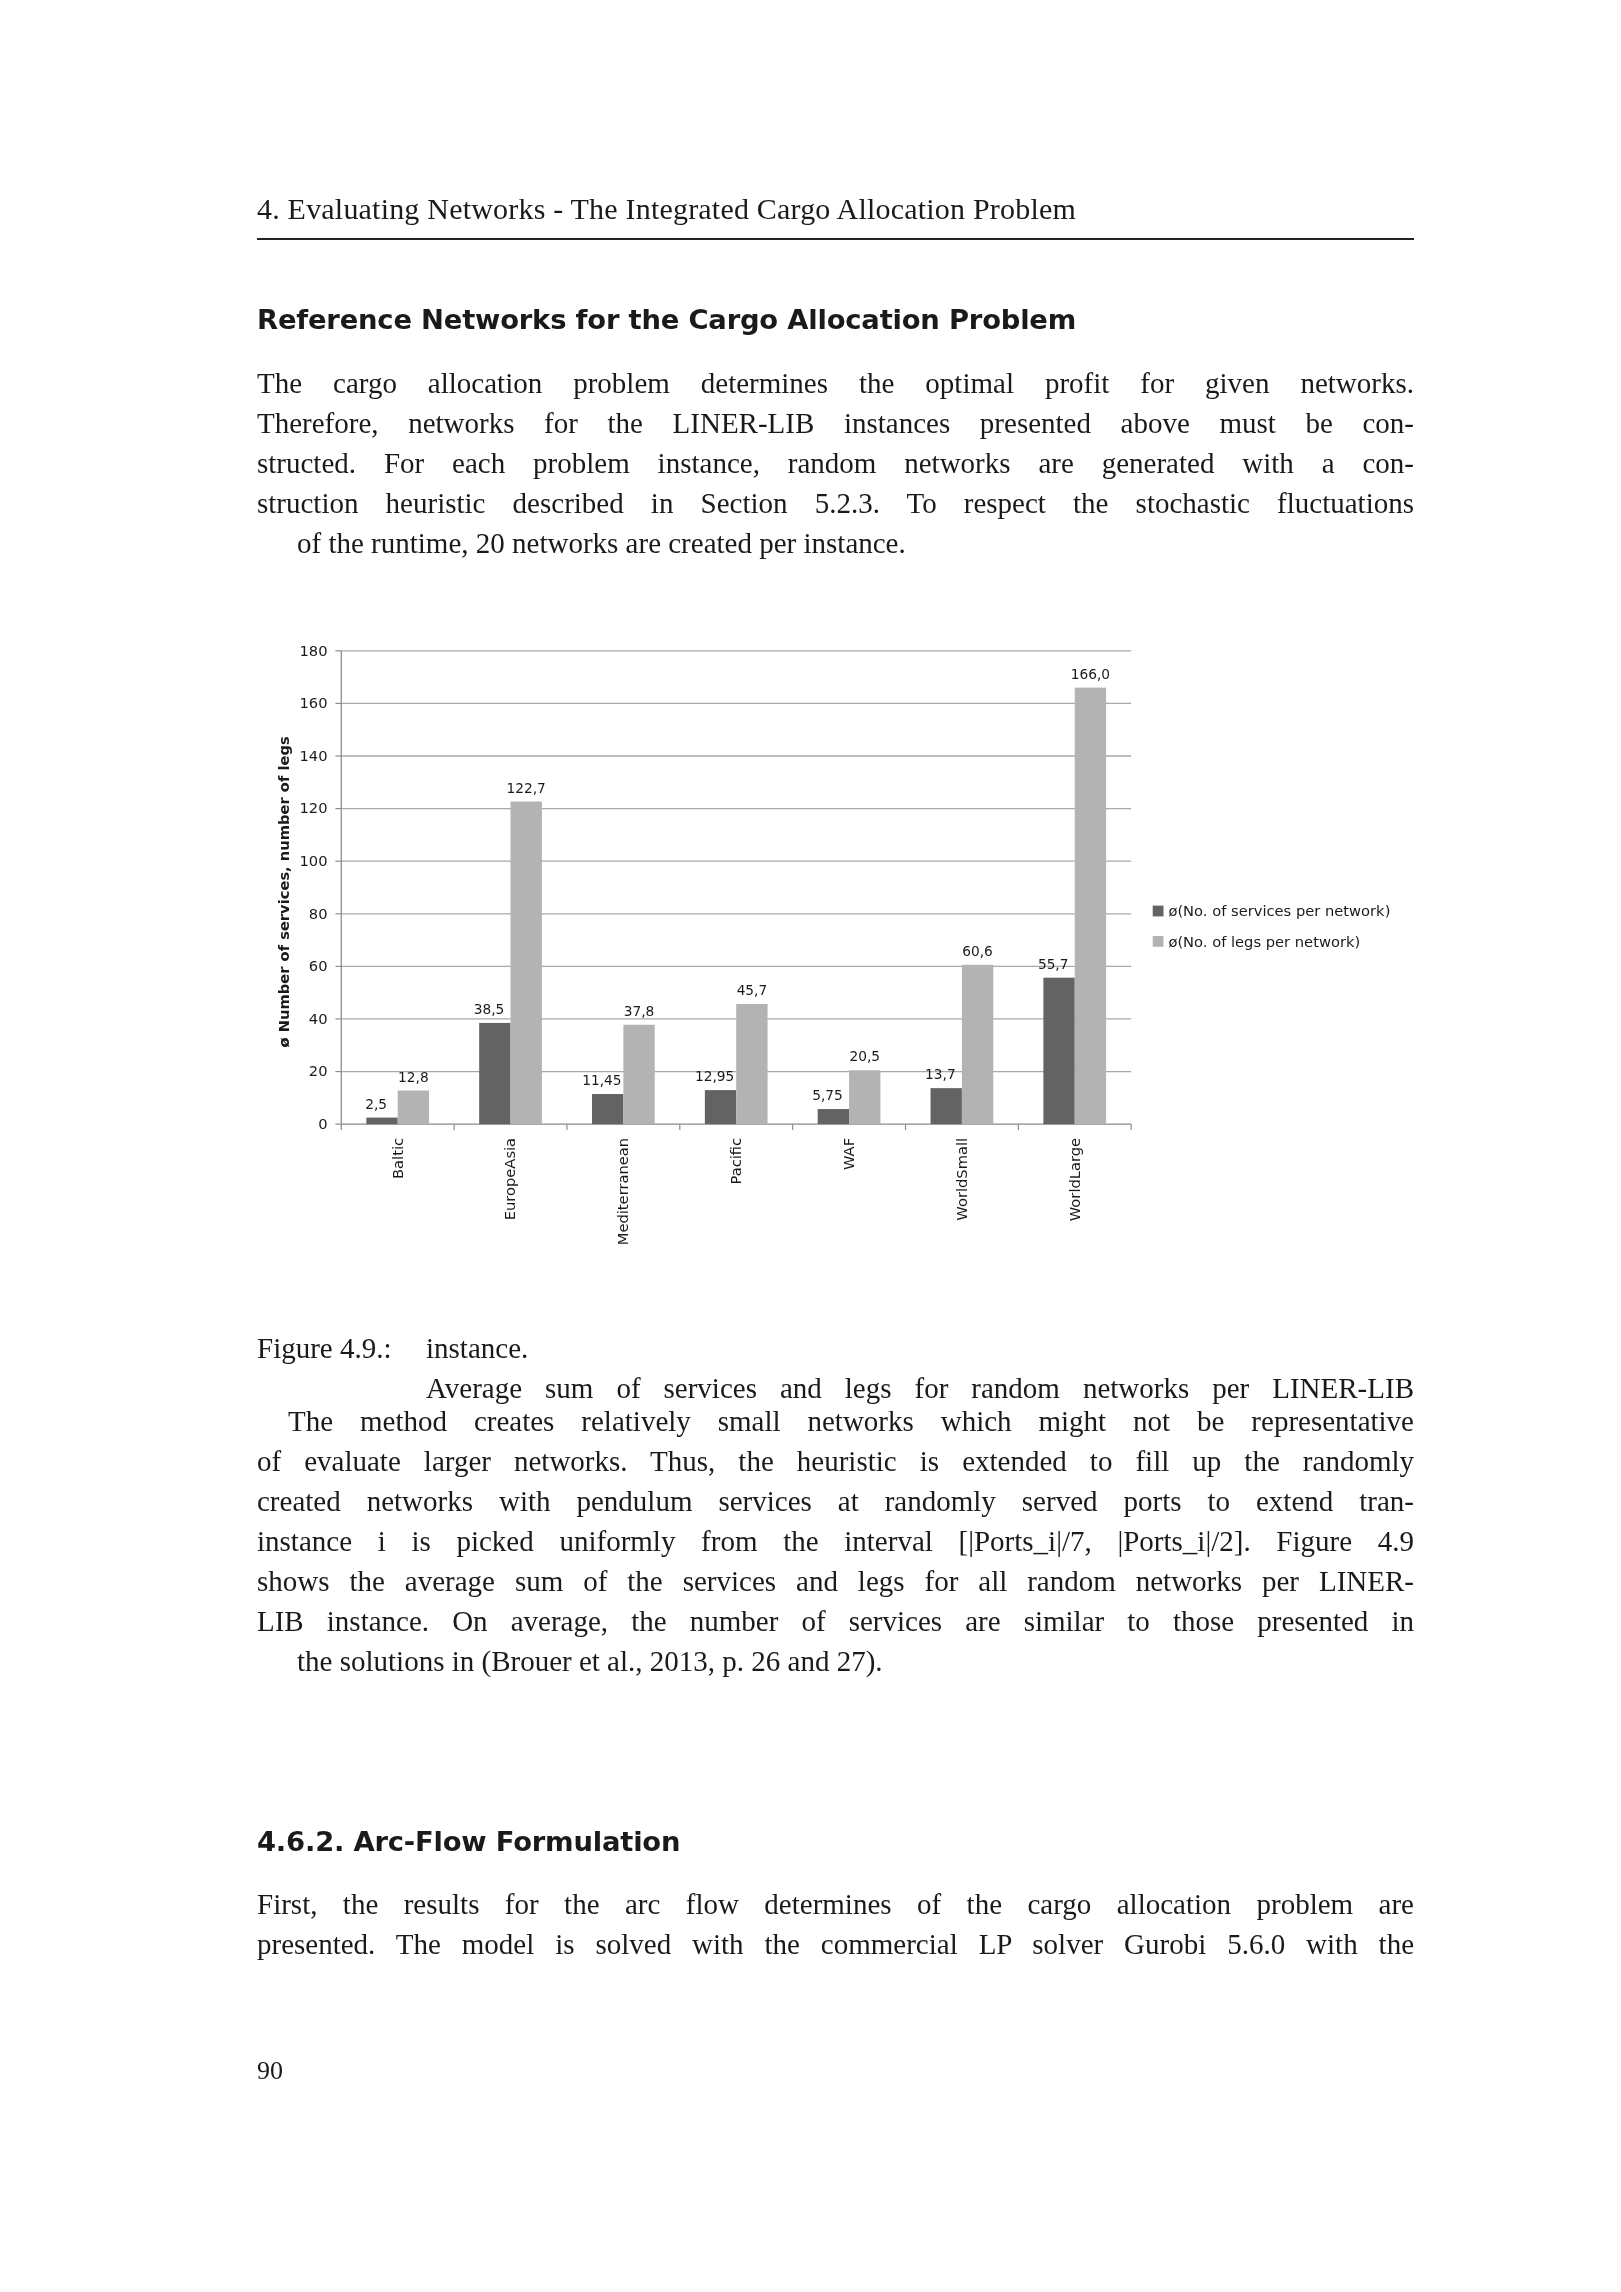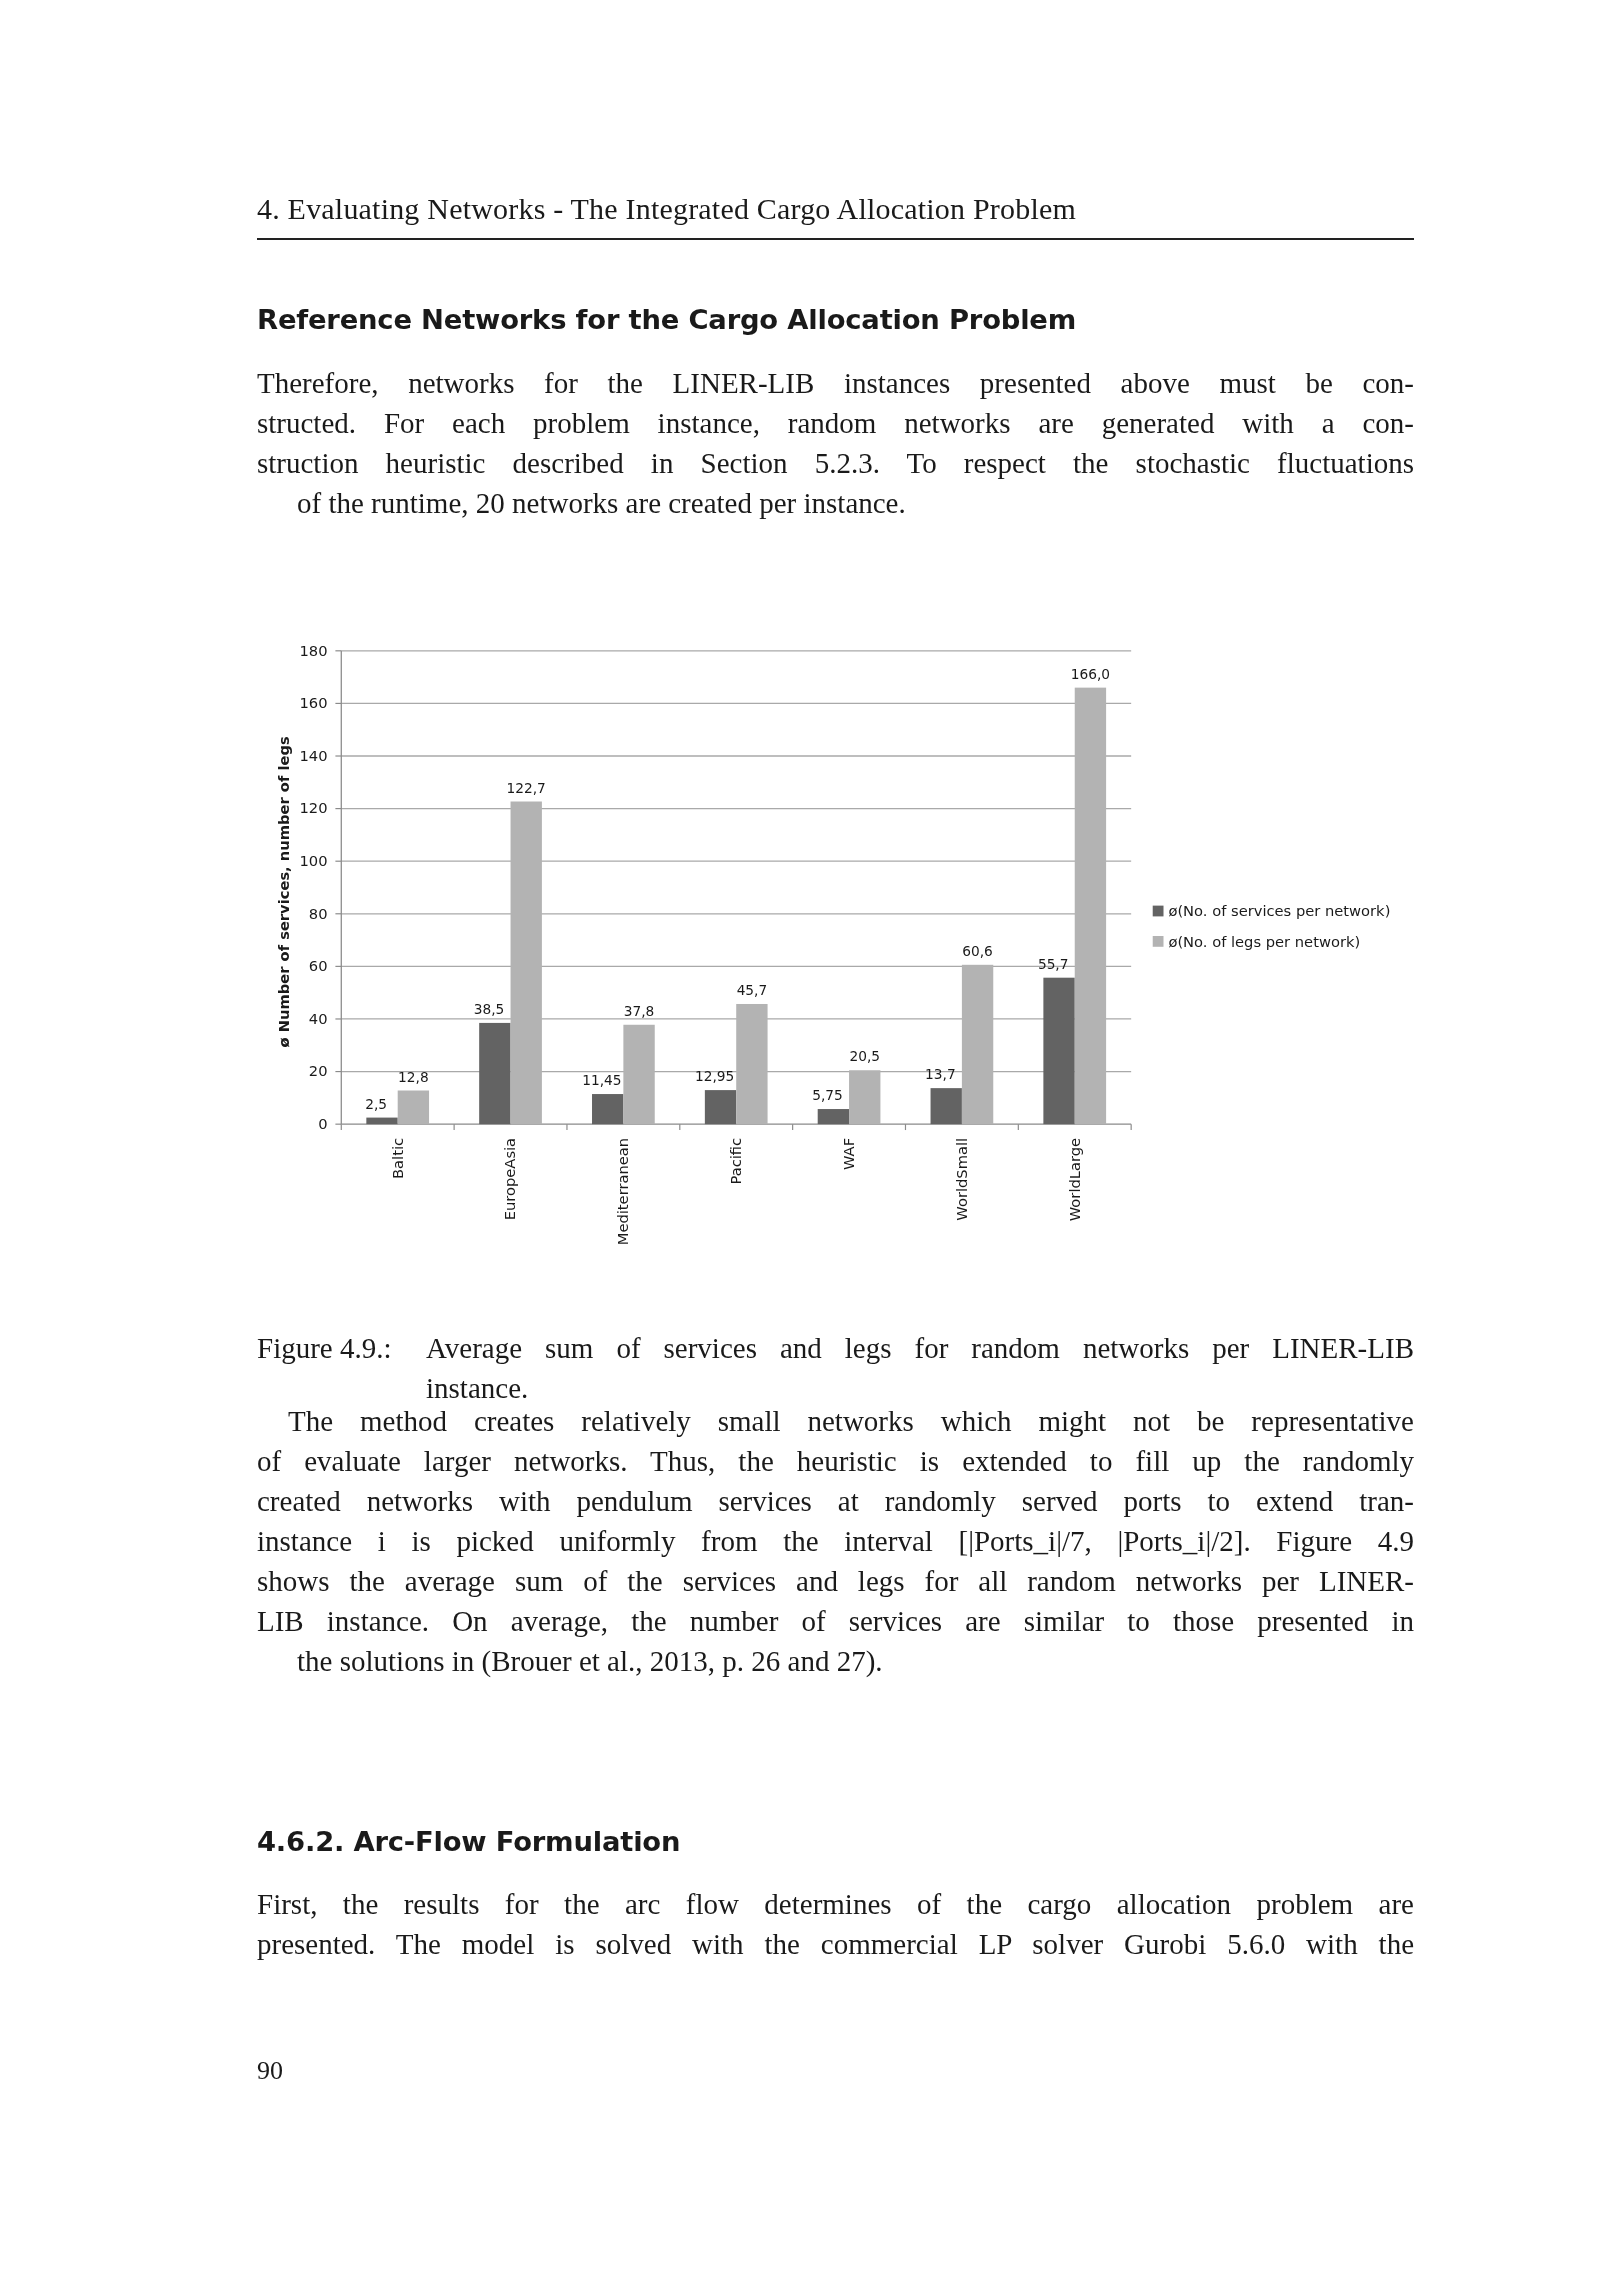--- a/index.html
+++ b/index.html
@@ -38,20 +38,21 @@
     #page-number { position: absolute; left: 257px; top: 2056px; font-size: 26px; }
   </style>
 </head>
 <body class="serif">
 
 <div id="running-header">4. Evaluating Networks - The Integrated Cargo Allocation Problem</div>
 <div id="header-rule"></div>
 
 <div class="sec-heading sans" style="top:304px;">Reference Networks for the Cargo Allocation Problem</div>
 <div class="para" style="top:363px;">
+  <span class="line">The cargo allocation problem determines the optimal profit for given networks.</span>
   <span class="line">Therefore, networks for the LINER-LIB instances presented above must be con-</span>
   <span class="line">structed. For each problem instance, random networks are generated with a con-</span>
   <span class="line">struction heuristic described in Section 5.2.3. To respect the stochastic fluctuations</span>
   <span class="line last">of the runtime, 20 networks are created per instance.</span>
 </div>
 
 <div id="figure-chart">
   <svg id="chart-svg" xmlns="http://www.w3.org/2000/svg" viewBox="0 0 1200 680">
     <g id="grid-layer">
         <line x1="86" x2="892" y1="453.3333333333333" y2="453.3333333333333" stroke="#a9a9a9" stroke-width="1.3"></line>
@@ -143,22 +144,22 @@
         <rect x="914" y="315" width="11" height="11" fill="#b3b3b3"></rect>
         <text x="930" y="326" font-size="15">ø(No. of legs per network)</text>
       </g>
     <text id="y-axis-title" font-size="15" font-weight="bold" text-anchor="middle" transform="translate(33 270) rotate(-90)">ø Number of services, number of legs</text>
   </svg>
 </div>
 
 <div id="figure-caption">
   <span class="cap-label">Figure 4.9.:</span>
   <div class="cap-text">
+    <div>instance.</div>
     <div style="text-align:justify;text-align-last:justify;white-space:nowrap;">Average sum of services and legs for random networks per LINER-LIB</div>
-    <div>instance.</div>
   </div>
 </div>
 
 <div class="para" style="top:1401px;">
   <span class="line indent">The method creates relatively small networks which might not be representative</span>
   <span class="line">of evaluate larger networks. Thus, the heuristic is extended to fill up the randomly</span>
   <span class="line">created networks with pendulum services at randomly served ports to extend tran-</span>
   <span class="line">instance i is picked uniformly from the interval [|Ports_i|/7, |Ports_i|/2]. Figure 4.9</span>
   <span class="line">shows the average sum of the services and legs for all random networks per LINER-</span>
   <span class="line">LIB instance. On average, the number of services are similar to those presented in</span>

